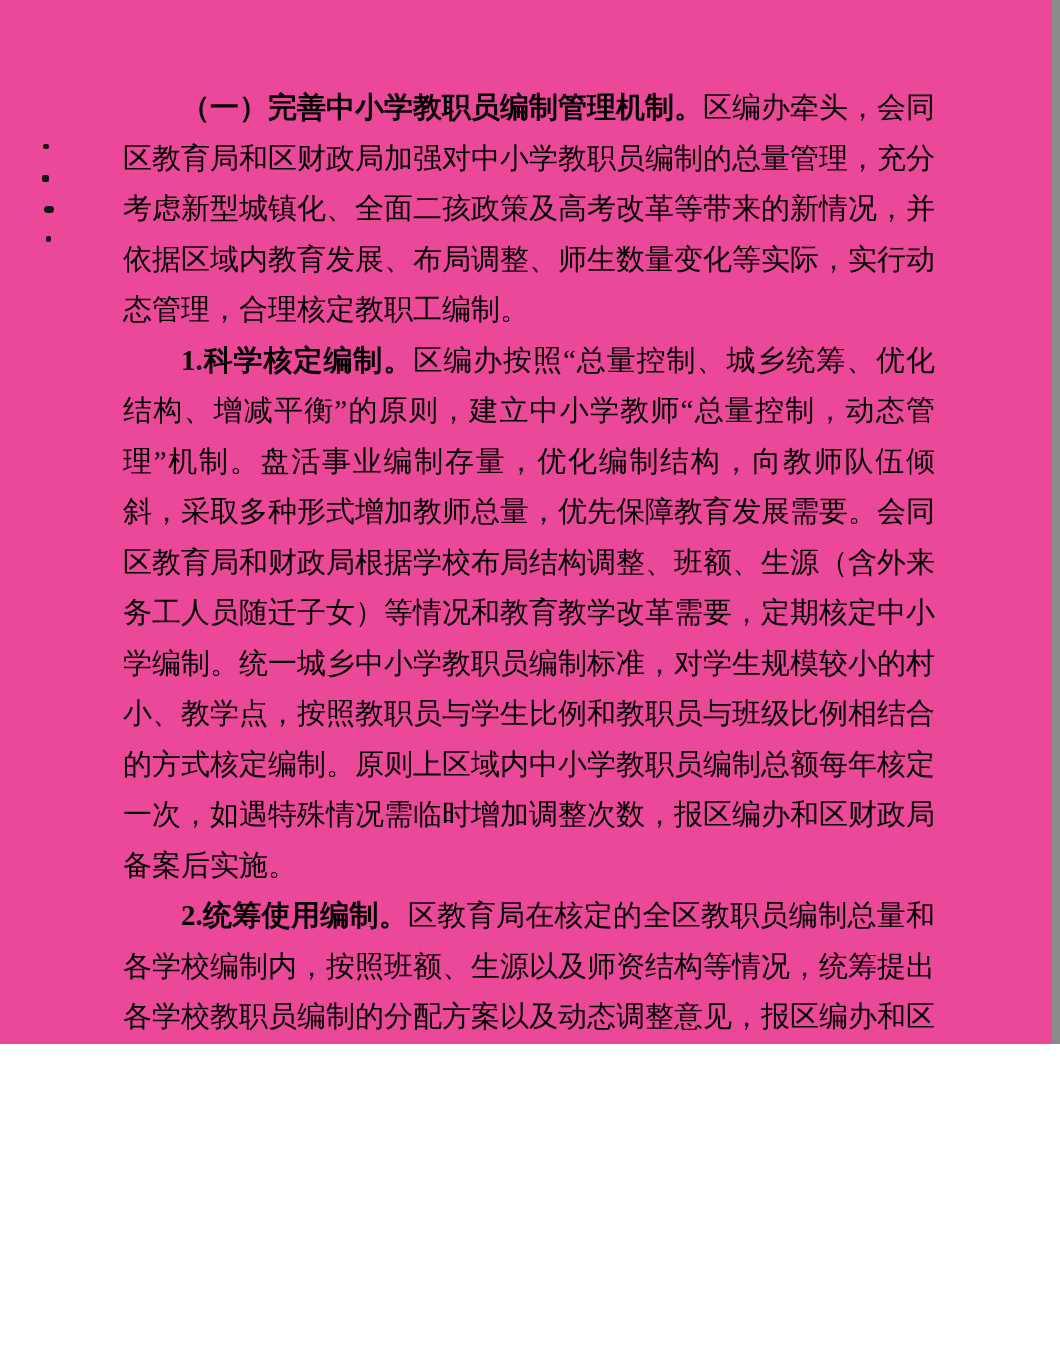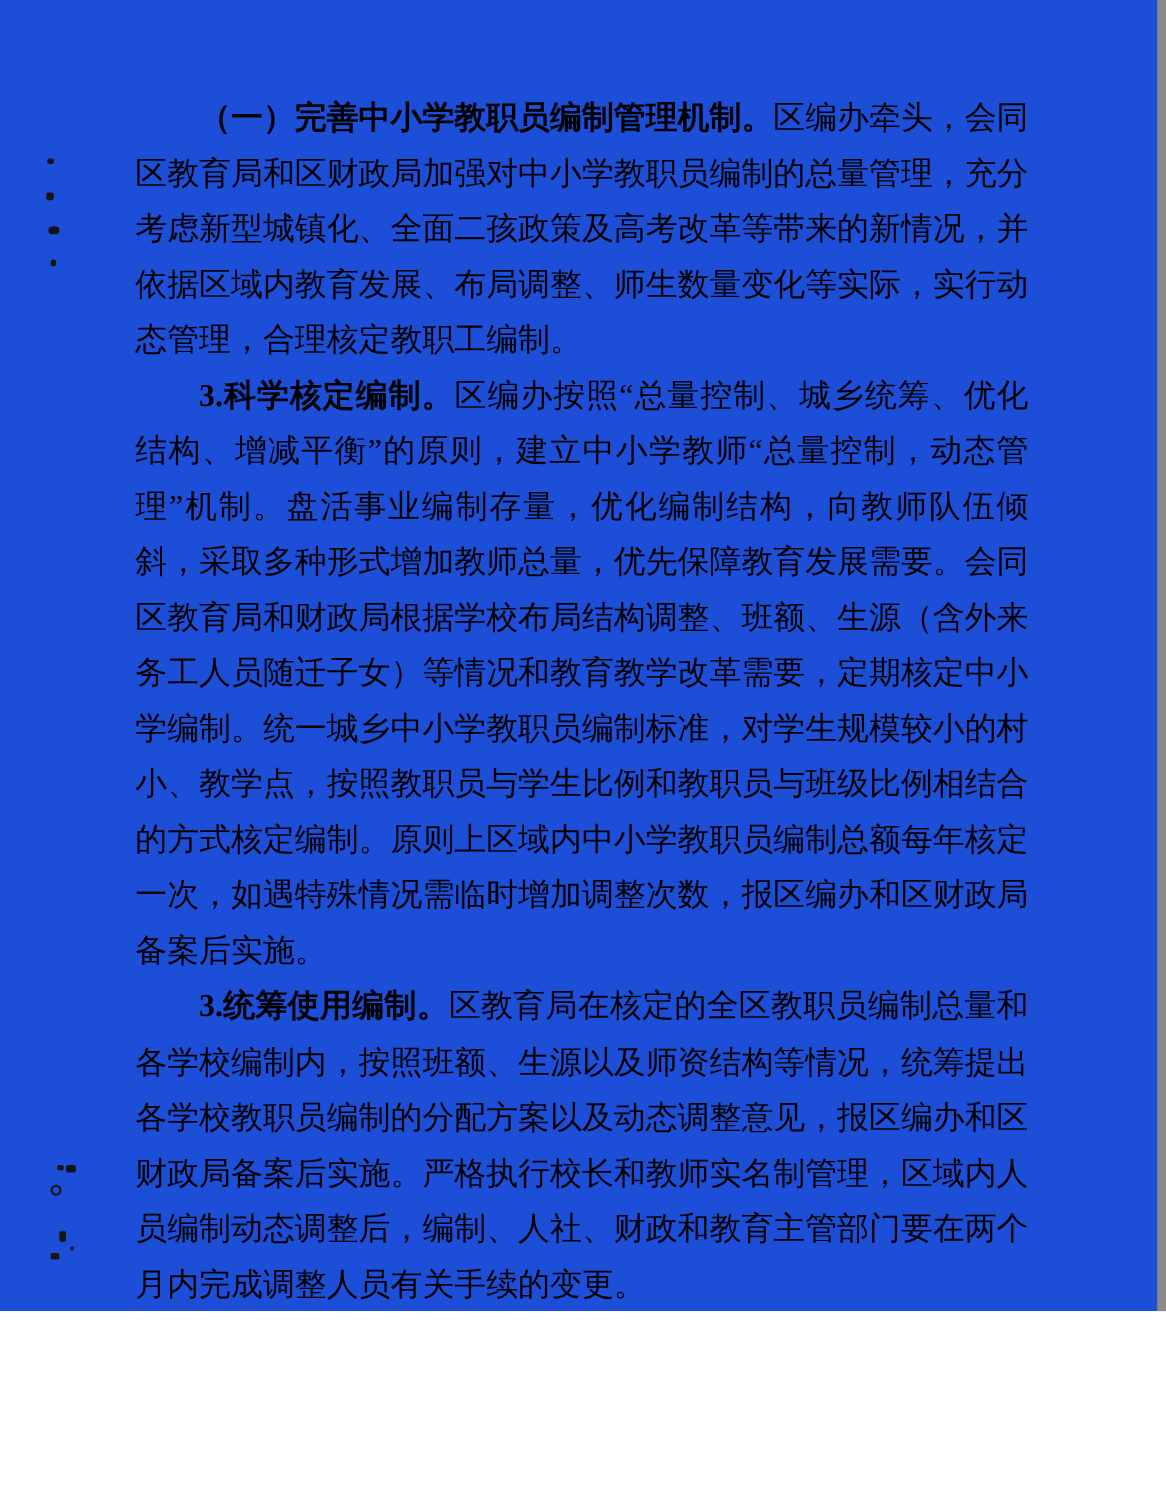--- a/index.html
+++ b/index.html
@@ -3,22 +3,22 @@
 <meta charset="utf-8">
 <style>
   html, body {
     margin: 0;
     padding: 0;
     background: #ffffff;
   }
   .page {
     position: relative;
     width: 1060px;
-    height: 1192px;
-    background: #1d4ed8;
+    height: 1044px;
+    background: #ec4899;
     overflow: hidden;
     font-family: "Liberation Serif", "DejaVu Serif", serif;
     color: #000000;
   }
   .content {
     position: absolute;
     left: 123px;
     top: 82px;
     width: 812px;
     font-size: 29px;
@@ -65,22 +65,22 @@
     background: #bbbbbb;
   }
 </style>
 </head>
 <body>
 
 <div class="page">
 
   <div class="content">
     <p><span class="para-lead">（一）完善中小学教职员编制管理机制。</span><span>区编办牵头，会同区教育局和区财政局加强对中小学教职员编制的总量管理，充分考虑新型城镇化、全面二孩政策及高考改革等带来的新情况，并依据区域内教育发展、布局调整、师生数量变化等实际，实行动态管理，合理核定教职工编制。</span></p>
-    <p><span class="para-lead">3.科学核定编制。</span><span>区编办按照“总量控制、城乡统筹、优化结构、增减平衡”的原则，建立中小学教师“总量控制，动态管理”机制。盘活事业编制存量，优化编制结构，向教师队伍倾斜，采取多种形式增加教师总量，优先保障教育发展需要。会同区教育局和财政局根据学校布局结构调整、班额、生源（含外来务工人员随迁子女）等情况和教育教学改革需要，定期核定中小学编制。统一城乡中小学教职员编制标准，对学生规模较小的村小、教学点，按照教职员与学生比例和教职员与班级比例相结合的方式核定编制。原则上区域内中小学教职员编制总额每年核定一次，如遇特殊情况需临时增加调整次数，报区编办和区财政局备案后实施。</span></p>
-    <p><span class="para-lead">3.统筹使用编制。</span><span>区教育局在核定的全区教职员编制总量和各学校编制内，按照班额、生源以及师资结构等情况，统筹提出各学校教职员编制的分配方案以及动态调整意见，报区编办和区财政局备案后实施。严格执行校长和教师实名制管理，区域内人员编制动态调整后，编制、人社、财政和教育主管部门要在两个月内完成调整人员有关手续的变更。</span></p>
+    <p><span class="para-lead">1.科学核定编制。</span><span>区编办按照“总量控制、城乡统筹、优化结构、增减平衡”的原则，建立中小学教师“总量控制，动态管理”机制。盘活事业编制存量，优化编制结构，向教师队伍倾斜，采取多种形式增加教师总量，优先保障教育发展需要。会同区教育局和财政局根据学校布局结构调整、班额、生源（含外来务工人员随迁子女）等情况和教育教学改革需要，定期核定中小学编制。统一城乡中小学教职员编制标准，对学生规模较小的村小、教学点，按照教职员与学生比例和教职员与班级比例相结合的方式核定编制。原则上区域内中小学教职员编制总额每年核定一次，如遇特殊情况需临时增加调整次数，报区编办和区财政局备案后实施。</span></p>
+    <p><span class="para-lead">2.统筹使用编制。</span><span>区教育局在核定的全区教职员编制总量和各学校编制内，按照班额、生源以及师资结构等情况，统筹提出各学校教职员编制的分配方案以及动态调整意见，报区编办和区财政局备案后实施。严格执行校长和教师实名制管理，区域内人员编制动态调整后，编制、人社、财政和教育主管部门要在两个月内完成调整人员有关手续的变更。</span></p>
   </div>
 
   <div class="page-number">-3-</div>
 
   <div class="edge-strip"></div>
 
   <div class="speck" style="left:43px; top:144px; width:6px; height:5px;"></div>
   <div class="speck" style="left:42px; top:175px; width:7px; height:7px;"></div>
   <div class="speck" style="left:44px; top:206px; width:10px; height:7px; border-radius:4px;"></div>
   <div class="speck" style="left:46px; top:236px; width:5px; height:6px;"></div>

